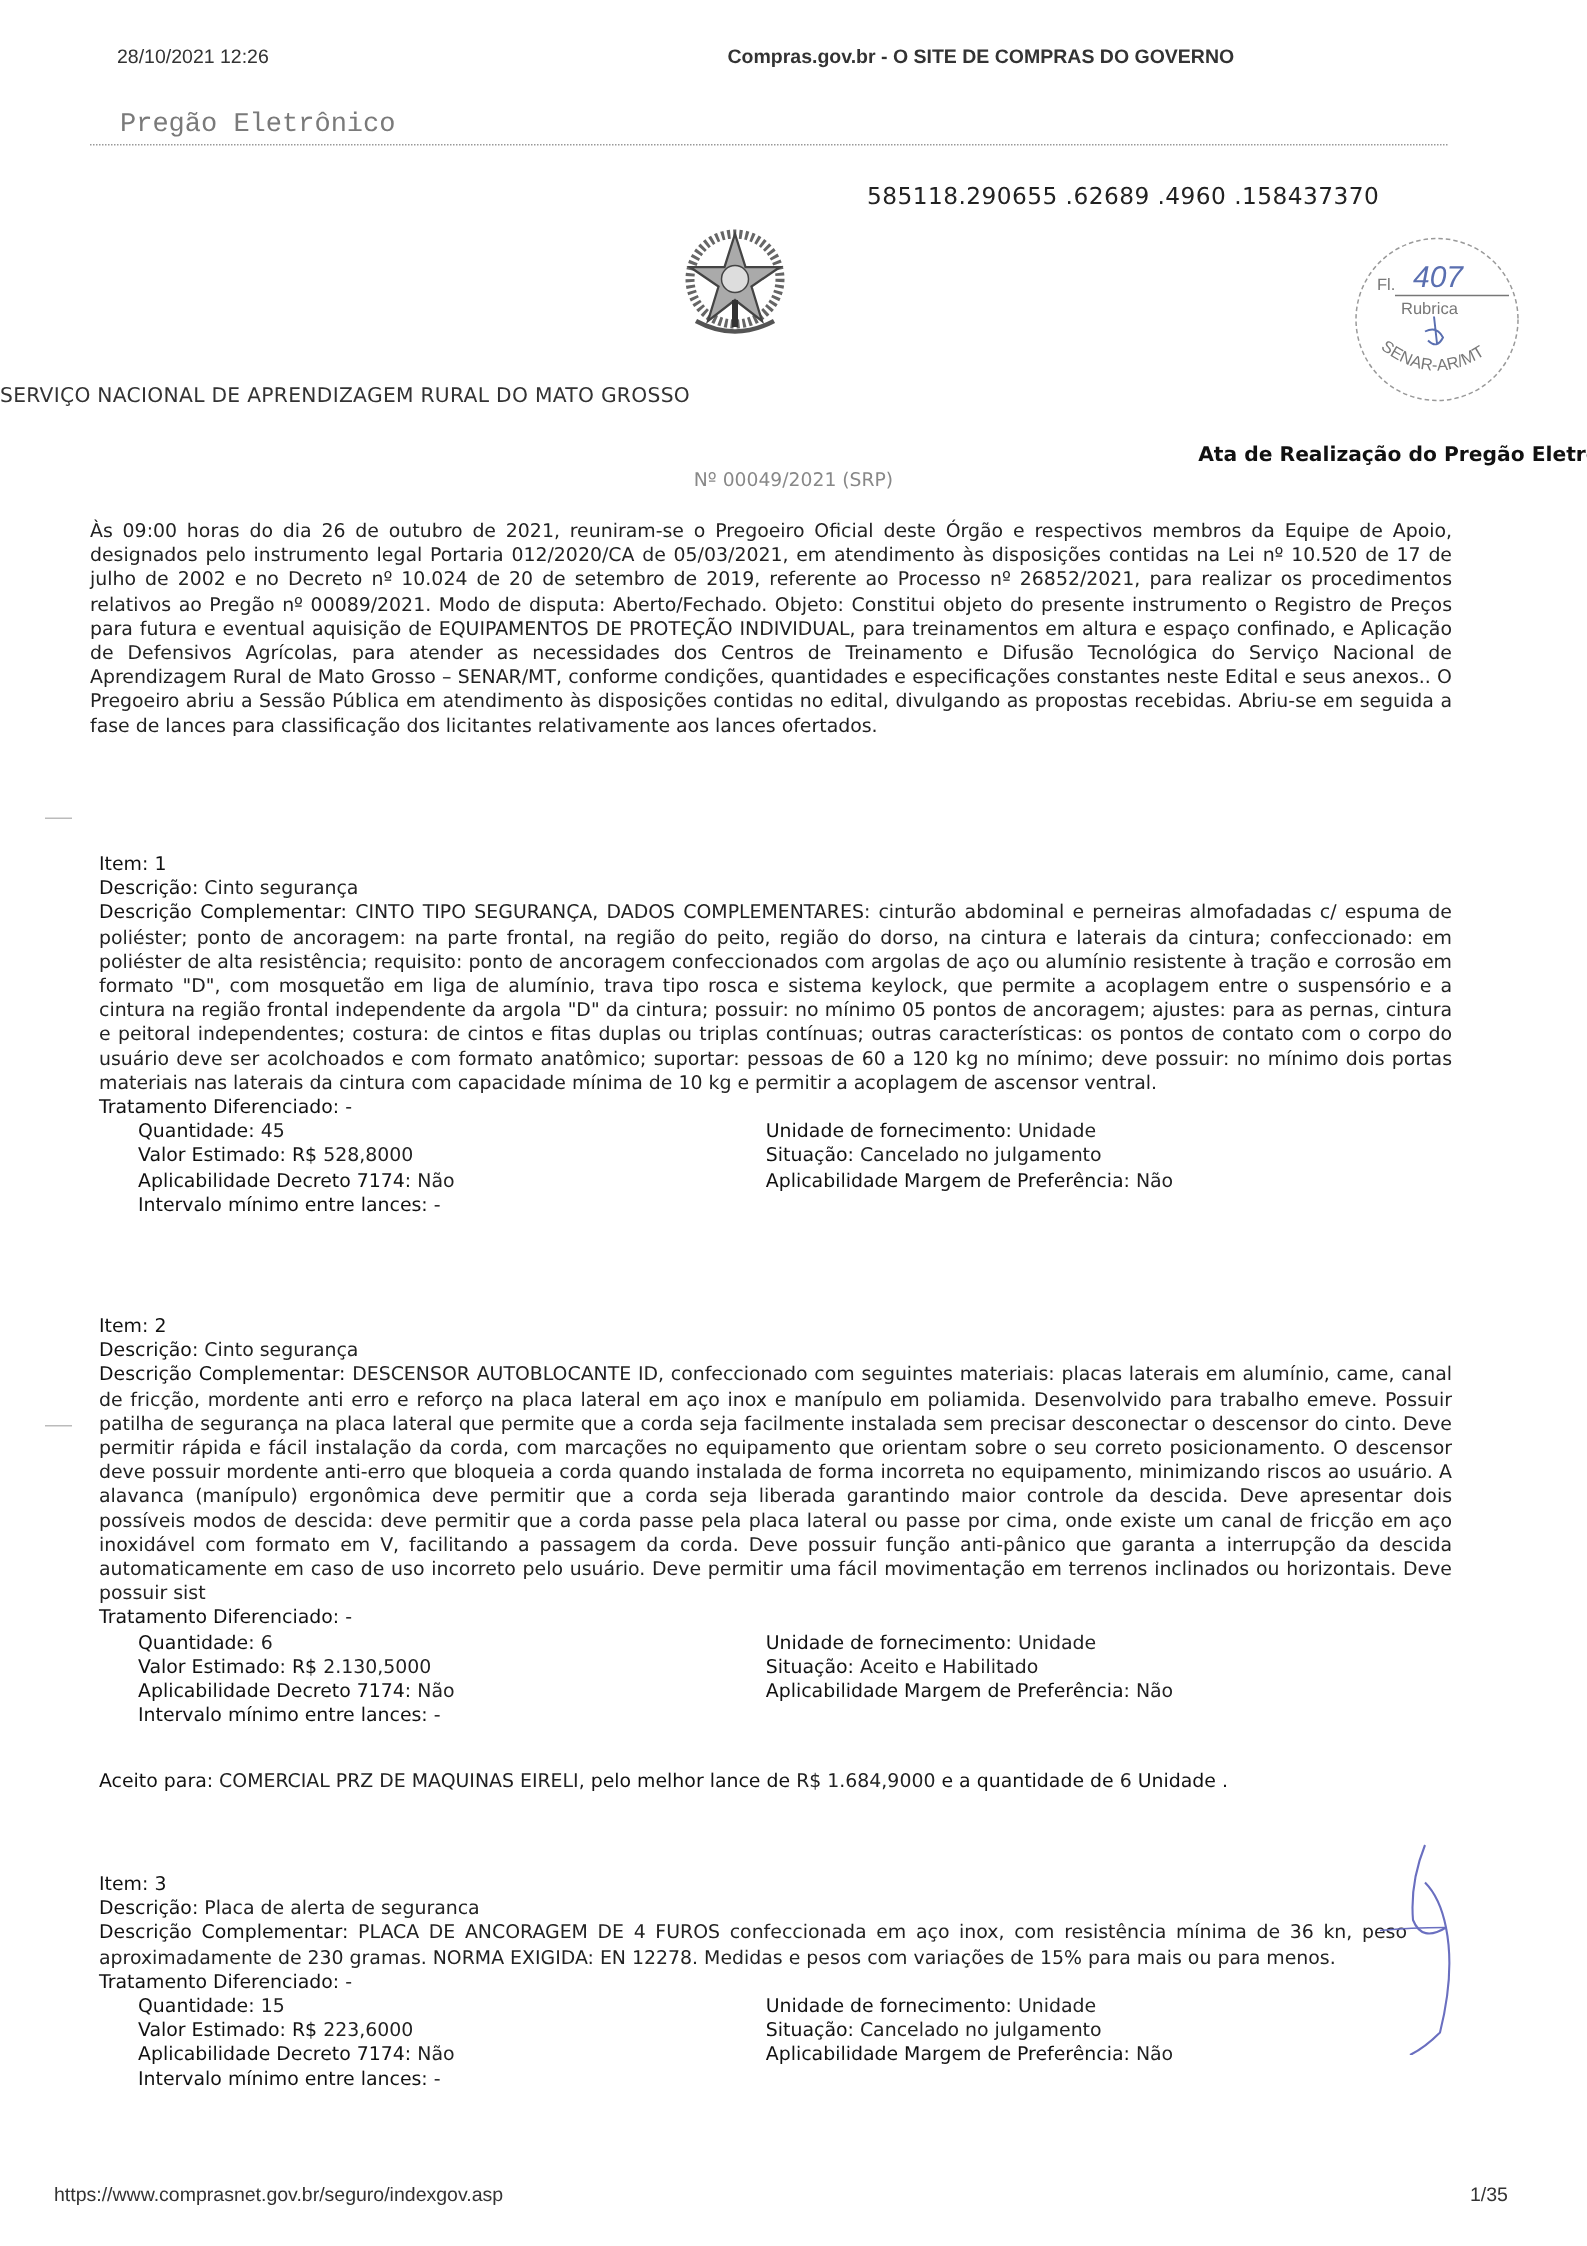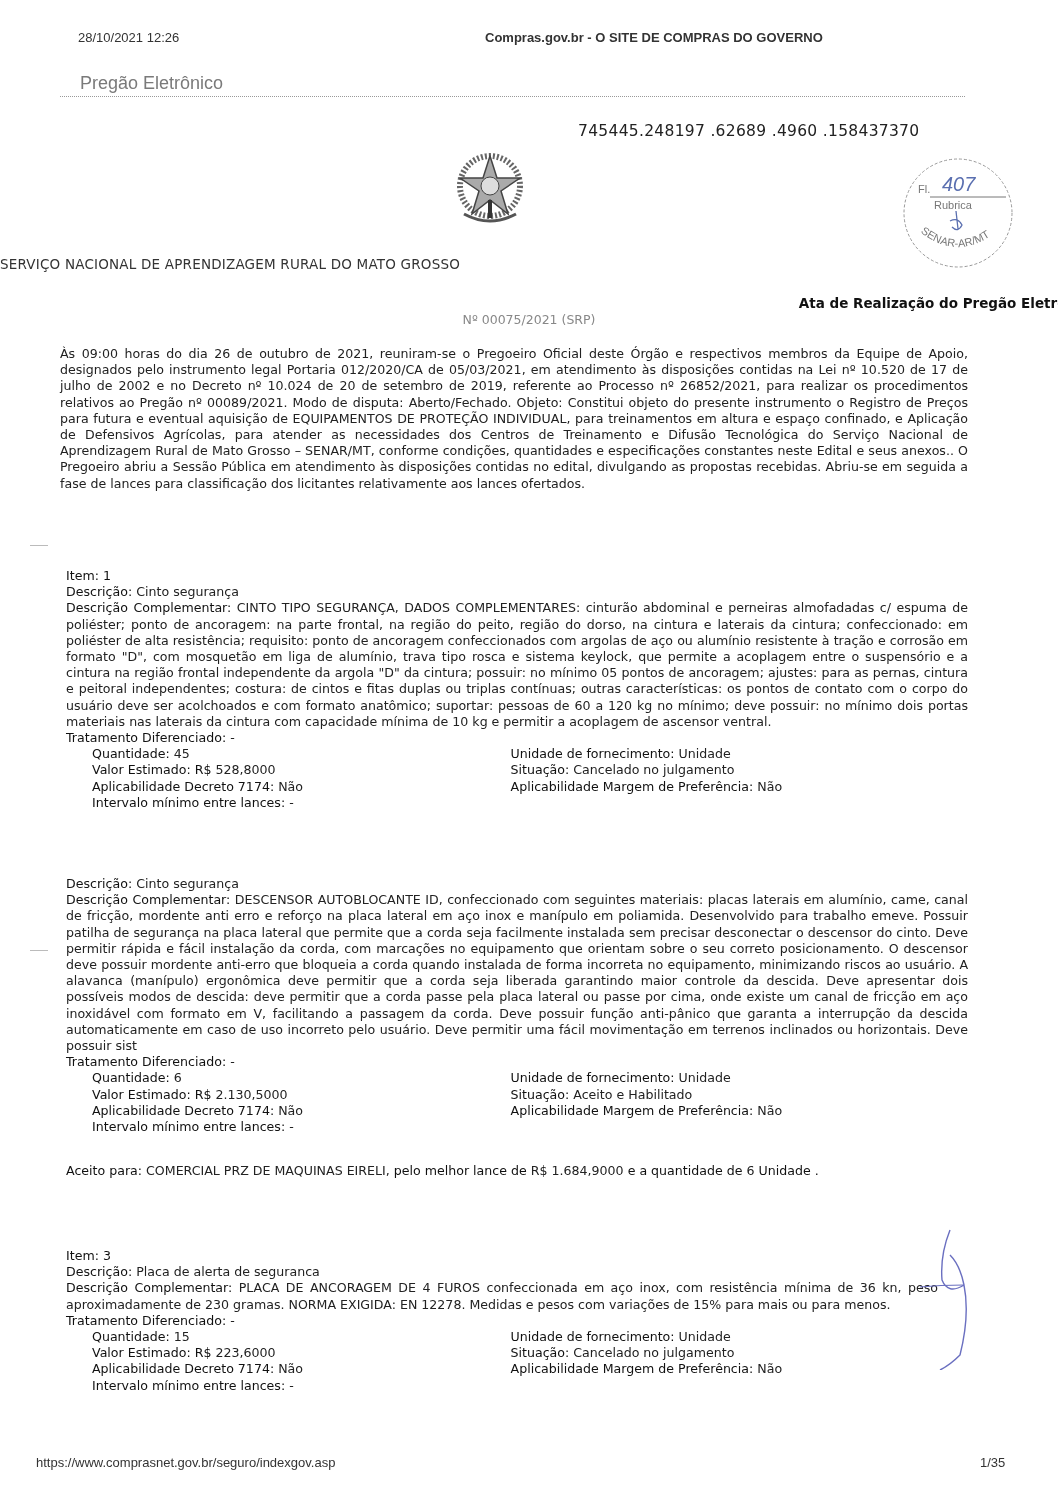--- a/index.html
+++ b/index.html
@@ -1,20 +1,20 @@
 <!DOCTYPE html>
 <html><head>
 <meta charset="utf-8">
 <style>
   html, body { margin: 0; padding: 0; background: #ffffff; }
   body { width: 1058px; height: 1497px; position: relative; overflow: hidden; color: #1a1a1a; font-family: "DejaVu Sans", sans-serif; }
   .print-header { position: absolute; top: 30px; left: 0; width: 1058px; height: 20px; font-family: "Liberation Sans", sans-serif; font-size: 13px; color: #333; margin-left: 48px; }
   .print-header .date { position: absolute; left: 30px; top: 0; }
   .print-header .site { position: absolute; left: 437px; top: 0; font-weight: bold; }
-  .section-title { position: absolute; left: 80px; top: 73px; font-family: Liberation Sans, sans-serif; font-size: 18px; color: #7a7a7a; }
+  .section-title { position: absolute; left: 80px; top: 73px; font-family: Liberation Mono, monospace; font-size: 18px; color: #7a7a7a; }
   .section-rule { position: absolute; left: 60px; top: 96px; width: 905px; border-top: 1px dotted #999; }
   .doc-id { position: absolute; left: 578px; top: 122px; font-family: "DejaVu Sans", sans-serif; font-size: 15.5px; color: #222; letter-spacing: 0.3px; }
   .coat { position: absolute; left: 450px; top: 148px; width: 80px; height: 80px; }
   .stamp { position: absolute; left: 898px; top: 155px; width: 120px; height: 120px; }
   .org-name { position: absolute; left: 0; width: 1058px; top: 256px; text-align: left; font-size: 13.5px; color: #333; letter-spacing: 0.2px; padding-left: 0px; }
   .ata-title { position: absolute; left: 0; width: 1058px; top: 295px; text-align: right; font-size: 13.5px; font-weight: bold; color: #111; margin-left: 40px; }
   .ata-num { position: absolute; left: 0; width: 1058px; top: 312px; text-align: center; font-size: 12.5px; color: #888; }
   .intro { position: absolute; left: 60px; top: 346px; width: 908px; font-size: 12.6px; line-height: 16.2px; text-align: justify; color: #222; }
   .item { position: absolute; left: 66px; width: 902px; font-size: 12.6px; line-height: 16.2px; color: #222; }
   .item b, .lbl { font-weight: normal; color: #111; }
@@ -33,21 +33,21 @@
 <body>
 
 <div class="print-header">
   <span class="date">28/10/2021 12:26</span>
   <span class="site">Compras.gov.br - O SITE DE COMPRAS DO GOVERNO</span>
 </div>
 
 <div class="section-title">Pregão Eletrônico</div>
 <div class="section-rule"></div>
 
-<div class="doc-id">745445.248197 .62689 .4960 .158437370</div>
+<div class="doc-id">585118.290655 .62689 .4960 .158437370</div>
 
 <svg class="coat" viewBox="0 0 80 80">
   <circle cx="40" cy="38" r="30" fill="none" stroke="#666" stroke-width="6" stroke-dasharray="2 2"></circle>
   <polygon points="40,8 47,30 70,30 51,43 58,66 40,52 22,66 29,43 10,30 33,30" fill="#aaa" stroke="#444" stroke-width="1.5"></polygon>
   <circle cx="40" cy="38" r="9" fill="#ddd" stroke="#444" stroke-width="1"></circle>
   <rect x="38" y="52" width="4" height="18" fill="#333"></rect>
   <path d="M14 66 Q40 80 66 66" fill="none" stroke="#555" stroke-width="3"></path>
 </svg>
 
 <svg class="stamp" viewBox="0 0 120 120">
@@ -56,21 +56,21 @@
   <text x="44" y="36" font-family="Liberation Sans, sans-serif" font-size="20" fill="#5a6fb0" font-style="italic">407</text>
   <line x1="32" y1="42" x2="108" y2="42" stroke="#777" stroke-width="1"></line>
   <text x="36" y="54" font-family="Liberation Sans, sans-serif" font-size="11" fill="#777">Rubrica</text>
   <path d="M58 56 L60 74 M52 66 Q60 62 64 70 Q60 78 54 72" fill="none" stroke="#5a6fb0" stroke-width="1.3"></path>
   <path id="stampArc" d="M16 72 Q60 112 104 72" fill="none"></path>
   <text font-family="Liberation Sans, sans-serif" font-size="11" fill="#777"><textPath href="#stampArc" startOffset="8">SENAR-AR/MT</textPath></text>
 </svg>
 
 <div class="org-name">SERVIÇO NACIONAL DE APRENDIZAGEM RURAL DO MATO GROSSO</div>
 <div class="ata-title">Ata de Realização do Pregão Eletrônico</div>
-<div class="ata-num">Nº 00075/2021 (SRP)</div>
+<div class="ata-num">Nº 00049/2021 (SRP)</div>
 
 <div class="intro">Às 09:00 horas do dia 26 de outubro de 2021, reuniram-se o Pregoeiro Oficial deste Órgão e respectivos membros da Equipe de Apoio, designados pelo instrumento legal Portaria 012/2020/CA de 05/03/2021, em atendimento às disposições contidas na Lei nº 10.520 de 17 de julho de 2002 e no Decreto nº 10.024 de 20 de setembro de 2019, referente ao Processo nº 26852/2021, para realizar os procedimentos relativos ao Pregão nº 00089/2021. Modo de disputa: Aberto/Fechado. Objeto: Constitui objeto do presente instrumento o Registro de Preços para futura e eventual aquisição de EQUIPAMENTOS DE PROTEÇÃO INDIVIDUAL, para treinamentos em altura e espaço confinado, e Aplicação de Defensivos Agrícolas, para atender as necessidades dos Centros de Treinamento e Difusão Tecnológica do Serviço Nacional de Aprendizagem Rural de Mato Grosso – SENAR/MT, conforme condições, quantidades e especificações constantes neste Edital e seus anexos.. O Pregoeiro abriu a Sessão Pública em atendimento às disposições contidas no edital, divulgando as propostas recebidas. Abriu-se em seguida a fase de lances para classificação dos licitantes relativamente aos lances ofertados.</div>
 
 <div class="margin-mark" style="top:545px"></div>
 <div class="margin-mark" style="top:950px"></div>
 
 <div class="item" style="top:568px">
   <div><span class="lbl">Item:</span> <span class="lbl">1</span></div>
   <div><span class="lbl">Descrição:</span> <span>Cinto segurança</span></div>
   <div class="desc"><span class="lbl">Descrição Complementar:</span> <span>CINTO TIPO SEGURANÇA, DADOS COMPLEMENTARES: cinturão abdominal e perneiras almofadadas c/ espuma de poliéster; ponto de ancoragem: na parte frontal, na região do peito, região do dorso, na cintura e laterais da cintura; confeccionado: em poliéster de alta resistência; requisito: ponto de ancoragem confeccionados com argolas de aço ou alumínio resistente à tração e corrosão em formato "D", com mosquetão em liga de alumínio, trava tipo rosca e sistema keylock, que permite a acoplagem entre o suspensório e a cintura na região frontal independente da argola "D" da cintura; possuir: no mínimo 05 pontos de ancoragem; ajustes: para as pernas, cintura e peitoral independentes; costura: de cintos e fitas duplas ou triplas contínuas; outras características: os pontos de contato com o corpo do usuário deve ser acolchoados e com formato anatômico; suportar: pessoas de 60 a 120 kg no mínimo; deve possuir: no mínimo dois portas materiais nas laterais da cintura com capacidade mínima de 10 kg e permitir a acoplagem de ascensor ventral.</span></div>
@@ -84,20 +84,21 @@
     </div>
     <div class="col-right">
       <div><span class="lbl">Unidade de fornecimento:</span> <span>Unidade</span></div>
       <div><span class="lbl">Situação:</span> <span>Cancelado no julgamento</span></div>
       <div><span class="lbl">Aplicabilidade Margem de Preferência:</span> <span>Não</span></div>
     </div>
   </div>
 </div>
 
 <div class="item" style="top:876px">
+  <div><span class="lbl">Item:</span> <span class="lbl">2</span></div>
   <div><span class="lbl">Descrição:</span> <span>Cinto segurança</span></div>
   <div class="desc"><span class="lbl">Descrição Complementar:</span> <span>DESCENSOR AUTOBLOCANTE ID, confeccionado com seguintes materiais: placas laterais em alumínio, came, canal de fricção, mordente anti erro e reforço na placa lateral em aço inox e manípulo em poliamida. Desenvolvido para trabalho emeve. Possuir patilha de segurança na placa lateral que permite que a corda seja facilmente instalada sem precisar desconectar o descensor do cinto. Deve permitir rápida e fácil instalação da corda, com marcações no equipamento que orientam sobre o seu correto posicionamento. O descensor deve possuir mordente anti-erro que bloqueia a corda quando instalada de forma incorreta no equipamento, minimizando riscos ao usuário. A alavanca (manípulo) ergonômica deve permitir que a corda seja liberada garantindo maior controle da descida. Deve apresentar dois possíveis modos de descida: deve permitir que a corda passe pela placa lateral ou passe por cima, onde existe um canal de fricção em aço inoxidável com formato em V, facilitando a passagem da corda. Deve possuir função anti-pânico que garanta a interrupção da descida automaticamente em caso de uso incorreto pelo usuário. Deve permitir uma fácil movimentação em terrenos inclinados ou horizontais. Deve possuir sist</span></div>
   <div><span class="lbl">Tratamento Diferenciado:</span> <span>-</span></div>
   <div class="grid">
     <div class="col-left">
       <div><span class="lbl">Quantidade:</span> <span>6</span></div>
       <div><span class="lbl">Valor Estimado:</span> <span class="lbl">R$</span> <span>2.130,5000</span></div>
       <div><span class="lbl">Aplicabilidade Decreto 7174:</span> <span>Não</span></div>
       <div><span class="lbl">Intervalo mínimo entre lances:</span> <span>-</span></div>
     </div>

